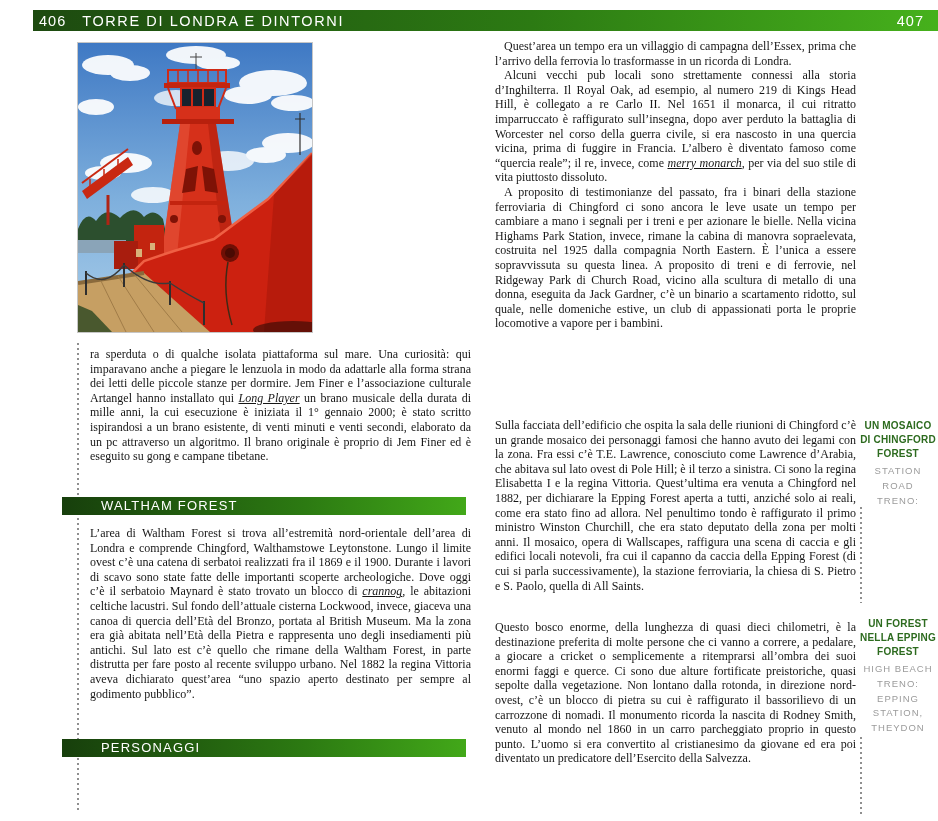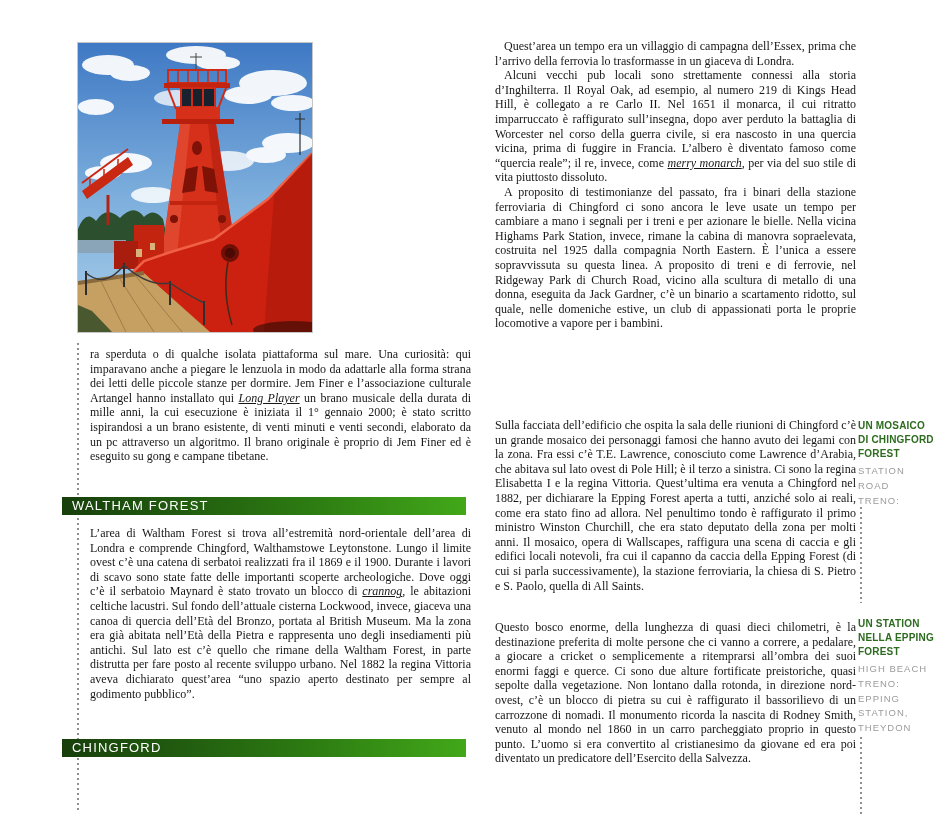--- a/index.html
+++ b/index.html
@@ -38,38 +38,43 @@
   .rcol p{margin:0;font-size:12px;line-height:14.6px;text-align:justify;}
   .rcol p.ind{text-indent:9px;}
   
   .secbar{
     position:absolute;width:404px;height:18px;
     background:linear-gradient(90deg,#173f0c 0%,#2c7a12 60%,#42a819 100%);
     font-family:"Liberation Sans",sans-serif;color:#ffffff;
     font-size:13px;line-height:18px;letter-spacing:1.2px;
     padding:0;box-sizing:border-box;
   }
-  .secbar span{padding-left:10px;}
-  
-  .mnote{position:absolute;left:858px;width:80px;font-family:"Liberation Sans",sans-serif;}
+  .secbar span{padding-left:39px;}
+  
+  .mnote{position:absolute;left:858px;width:80px;font-family:"Liberation Sans",sans-serif;text-align:center;}
   .mtitle div{
     color:#2d6b1f;font-weight:bold;font-size:10px;line-height:13.8px;letter-spacing:0.2px;
   }
   .minfo{margin-top:4px;}
   .minfo div{
     font-family:Liberation Sans, sans-serif;color:#9b9b9b;
     font-size:9.5px;line-height:14.6px;letter-spacing:1px;
   }
   i{font-style:italic;text-decoration:underline;}
 </style>
 </head>
 <body>
 
 <div id="spread">
 
+  <header class="topbar">
+    <span class="pagenum">406</span>
+    <span class="headtitle">TORRE DI LONDRA E DINTORNI</span>
+    <span class="pagenum right">407</span>
+  </header>
 
   <figure class="photo">
     <svg viewBox="0 0 234 289" preserveAspectRatio="none">
       <defs>
         <linearGradient id="sky" x1="0" y1="0" x2="0" y2="1">
           <stop offset="0" stop-color="#3f79c4"></stop>
           <stop offset="0.55" stop-color="#7fb0dd"></stop>
           <stop offset="1" stop-color="#a9cde9"></stop>
         </linearGradient>
       </defs>
@@ -172,25 +177,25 @@
   <div class="vdot" style="left:77px;top:343px;height:470px"></div>
 
   <p class="body" style="left:84px;top:341px"><span>ra sperduta o di qualche isolata piattaforma sul mare. Una curiosità: qui imparavano anche a piegare le lenzuola in modo da adattarle alla forma strana dei letti delle piccole stanze per dormire. Jem Finer e l’associazione culturale Artangel hanno installato qui </span><i>Long Player</i><span> un brano musicale della durata di mille anni, la cui esecuzione è iniziata il 1° gennaio 2000; è stato scritto ispirandosi a un brano esistente, di venti minuti e venti secondi, elaborato da un pc attraverso un algoritmo. Il brano originale è proprio di Jem Finer ed è eseguito su gong e campane tibetane.</span></p>
 
   <div class="secbar" style="left:62px;top:497px">
     <span>WALTHAM FOREST</span>
   </div>
   <p class="body" style="left:84px;top:520px"><span>L’area di Waltham Forest si trova all’estremità nord-orientale dell’area di Londra e comprende Chingford, Walthamstowe Leytonstone. Lungo il limite ovest c’è una catena di serbatoi realizzati fra il 1869 e il 1900. Durante i lavori di scavo sono state fatte delle importanti scoperte archeologiche. Dove oggi c’è il serbatoio Maynard è stato trovato un blocco di </span><i>crannog</i><span>, le abitazioni celtiche lacustri. Sul fondo dell’attuale cisterna Lockwood, invece, giaceva una canoa di quercia dell’Età del Bronzo, portata al British Museum. Ma la zona era già abitata nell’Età della Pietra e rappresenta uno degli insediamenti più antichi. Sul lato est c’è quello che rimane della Waltham Forest, in parte distrutta per fare posto al recente sviluppo urbano. Nel 1882 la regina Vittoria aveva dichiarato quest’area “uno spazio aperto destinato per sempre al godimento pubblico”.</span></p>
 
   <div class="secbar" style="left:62px;top:739px">
-    <span>CHINGFORD</span>
+    <span>PERSONAGGI</span>
   </div>
 
   <div class="rcol" id="rgroupA" style="top:39px">
-      <p class="ind"><span>Quest’area un tempo era un villaggio di campagna dell’Essex, prima che l’arrivo della ferrovia lo trasformasse in un giaceva di Londra.</span></p>
+      <p class="ind"><span>Quest’area un tempo era un villaggio di campagna dell’Essex, prima che l’arrivo della ferrovia lo trasformasse in un ricorda di Londra.</span></p>
       <p class="ind"><span>Alcuni vecchi pub locali sono strettamente connessi alla storia d’Inghilterra. Il Royal Oak, ad esempio, al numero 219 di Kings Head Hill, è collegato a re Carlo II. Nel 1651 il monarca, il cui ritratto imparruccato è raffigurato sull’insegna, dopo aver perduto la battaglia di Worcester nel corso della guerra civile, si era nascosto in una quercia vicina, prima di fuggire in Francia. L’albero è diventato famoso come “quercia reale”; il re, invece, come </span><i>merry monarch</i><span>, per via del suo stile di vita piuttosto dissoluto.</span></p>
       <p class="ind"><span>A proposito di testimonianze del passato, fra i binari della stazione ferroviaria di Chingford ci sono ancora le leve usate un tempo per cambiare a mano i segnali per i treni e per azionare le bielle. Nella vicina Highams Park Station, invece, rimane la cabina di manovra sopraelevata, costruita nel 1925 dalla compagnia North Eastern. È l’unica a essere sopravvissuta su questa linea. A proposito di treni e di ferrovie, nel Ridgeway Park di Church Road, vicino alla scultura di metallo di una donna, eseguita da Jack Gardner, c’è un binario a scartamento ridotto, sul quale, nelle domeniche estive, un club di appassionati porta le proprie locomotive a vapore per i bambini.</span></p>
     </div>
   <div class="rcol" id="rgroupB" style="top:418px">
       <p><span>Sulla facciata dell’edificio che ospita la sala delle riunioni di Chingford c’è un grande mosaico dei personaggi famosi che hanno avuto dei legami con la zona. Fra essi c’è T.E. Lawrence, conosciuto come Lawrence d’Arabia, che abitava sul lato ovest di Pole Hill; è il terzo a sinistra. Ci sono la regina Elisabetta I e la regina Vittoria. Quest’ultima era venuta a Chingford nel 1882, per dichiarare la Epping Forest aperta a tutti, anziché solo ai reali, come era stato fino ad allora. Nel penultimo tondo è raffigurato il primo ministro Winston Churchill, che era stato deputato della zona per molti anni. Il mosaico, opera di Wallscapes, raffigura una scena di caccia e gli edifici locali notevoli, fra cui il capanno da caccia della Epping Forest (di cui si parla successivamente), la stazione ferroviaria, la chiesa di S. Pietro e S. Paolo, quella di All Saints.</span></p>
     </div>
   <div class="rcol" id="rgroupC" style="top:620px">
       <p><span>Questo bosco enorme, della lunghezza di quasi dieci chilometri, è la destinazione preferita di molte persone che ci vanno a correre, a pedalare, a giocare a cricket o semplicemente a ritemprarsi all’ombra dei suoi enormi faggi e querce. Ci sono due alture fortificate preistoriche, quasi sepolte dalla vegetazione. Non lontano dalla rotonda, in direzione nord-ovest, c’è un blocco di pietra su cui è raffigurato il bassorilievo di un carrozzone di nomadi. Il monumento ricorda la nascita di Rodney Smith, venuto al mondo nel 1860 in un carro parcheggiato proprio in questo punto. L’uomo si era convertito al cristianesimo da giovane ed era poi diventato un predicatore dell’Esercito della Salvezza.</span></p>
     </div>
 
@@ -203,21 +208,21 @@
     <div class="minfo">
         <div>STATION</div>
         <div>ROAD</div>
         <div>TRENO:</div>
       </div>
   </aside>
   <div class="vdot" style="left:860px;top:507px;height:96px"></div>
 
   <aside class="mnote" style="top:617px">
     <div class="mtitle">
-        <div>UN STATION</div>
+        <div>UN FOREST</div>
         <div>NELLA EPPING</div>
         <div>FOREST</div>
       </div>
     <div class="minfo">
         <div>HIGH BEACH</div>
         <div>TRENO:</div>
         <div>EPPING</div>
         <div>STATION,</div>
         <div>THEYDON</div>
       </div>

